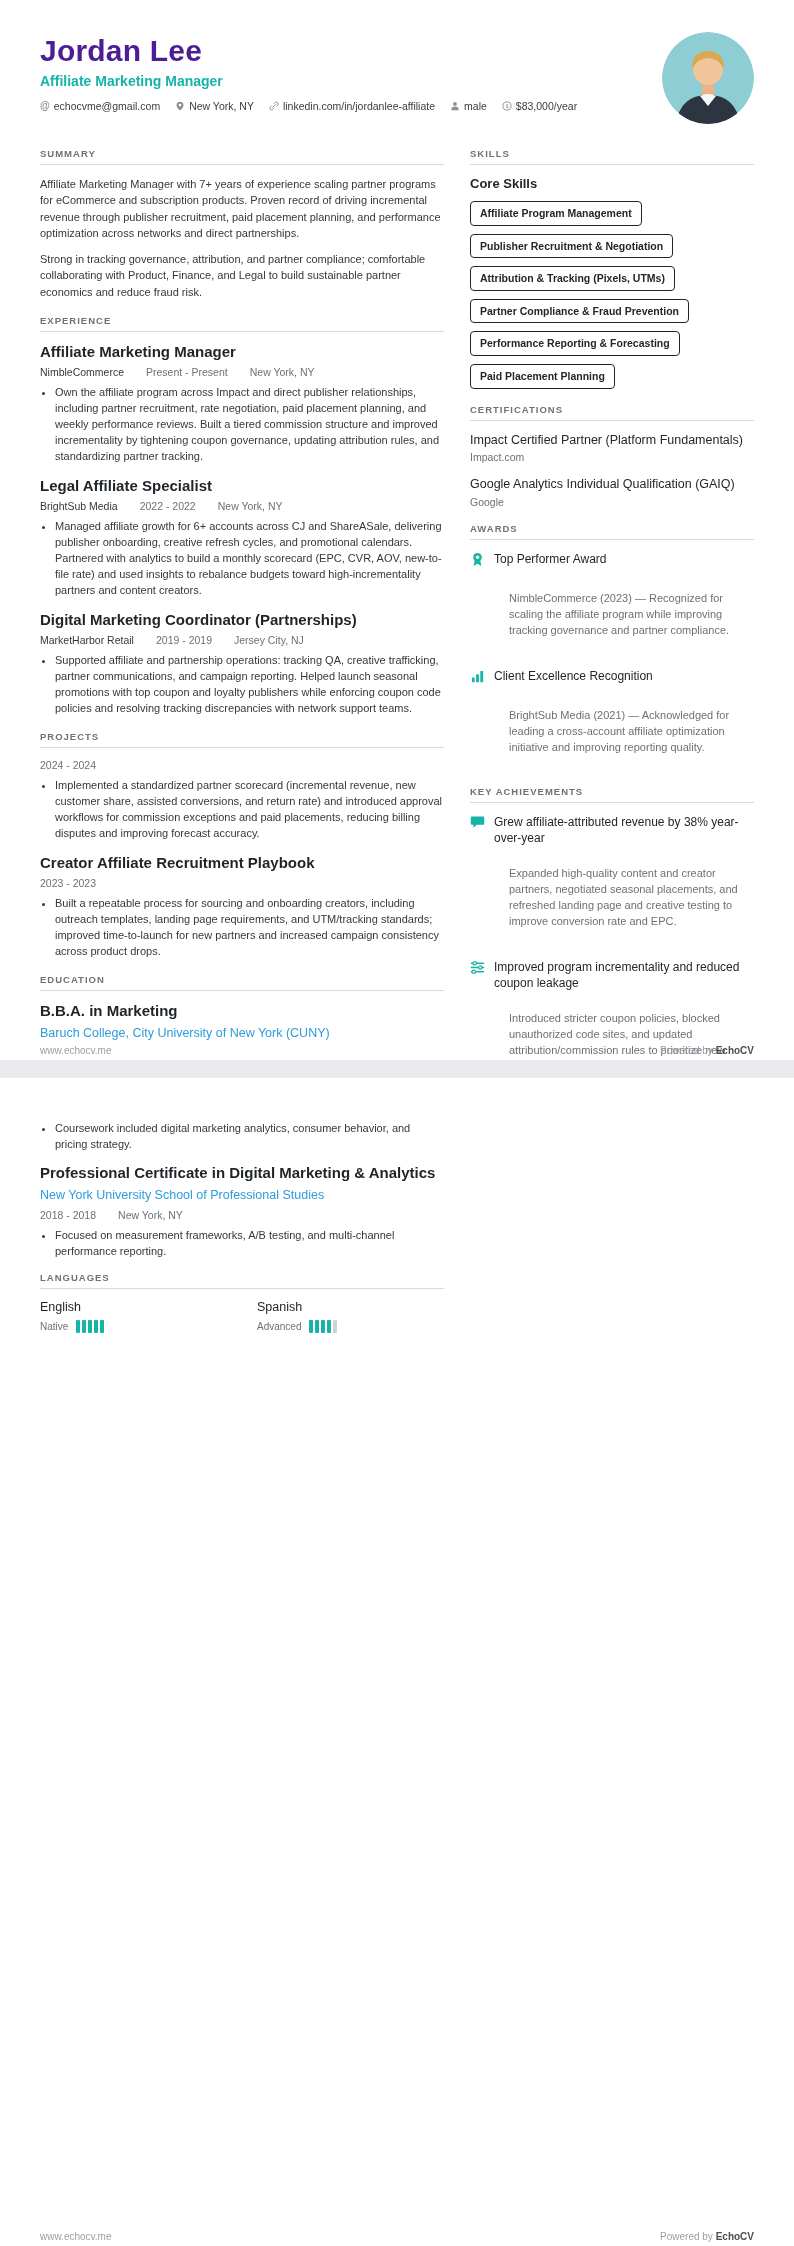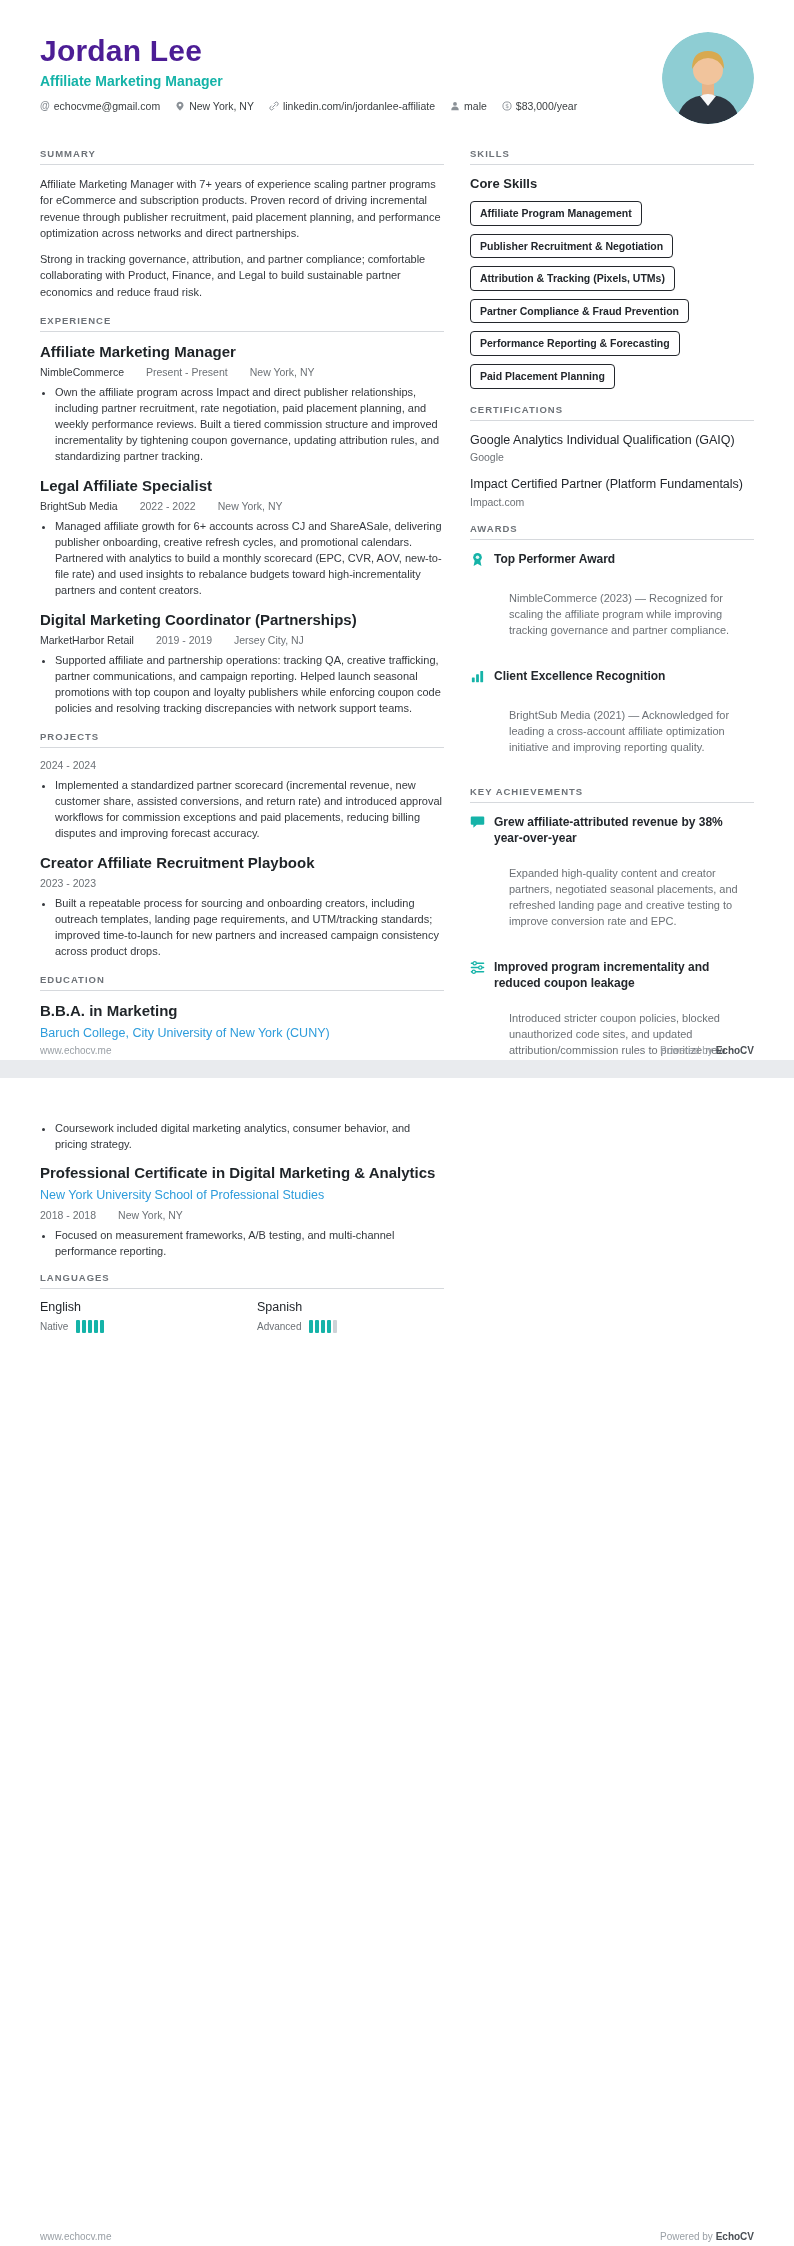--- a/index.html
+++ b/index.html
@@ -57,21 +57,21 @@
     display: block; width: fit-content; border: 1.5px solid #23272c; border-radius: 4px;
     padding: 5px 9px; font-size: 10.5px; font-weight: 700; color: #23272c;
     margin-bottom: 8px; line-height: 1.2;
   }
   .cert { margin-bottom: 13px; }
   .cert-name { font-size: 12.5px; font-weight: 500; color: #23272c; line-height: 1.35; }
   .cert-issuer { font-size: 10.5px; color: #6c7176; margin-top: 3px; }
 
   .iconitem { display: grid; grid-template-columns: 24px 1fr; row-gap: 5px; margin-bottom: 14px; }
   .ii-icon { grid-column: 1; grid-row: 1; padding-top: 1px; }
-  .ii-title { grid-column: 2; grid-row: 1; font-size: 12px; font-weight: 700; color: #23272c; line-height: 1.35; }
+  .ii-title { grid-column: 2; grid-row: 1; font-size: 12px; font-weight: 400; color: #23272c; line-height: 1.35; }
   .ii-desc { grid-column: 2; grid-row: 2; font-size: 11px; color: #6c7176; line-height: 1.45; margin: 15px; }
 
   
   .langs { display: grid; grid-template-columns: 1fr 1fr; column-gap: 30px; }
   .lang-name { font-size: 12.5px; color: #23272c; }
   .lang-level-row { display: flex; align-items: center; gap: 8px; margin-top: 6px; }
   .lang-level { font-size: 10px; color: #6c7176; }
   .bars { display: inline-flex; gap: 2px; }
   .bar { width: 4px; height: 13px; border-radius: 1px; background: #cdd2d6; display: inline-block; }
   .bar.filled { background: #15b3a8; }
@@ -250,26 +250,26 @@
           <div class="pill">Publisher Recruitment &amp; Negotiation</div>
           <div class="pill">Attribution &amp; Tracking (Pixels, UTMs)</div>
           <div class="pill">Partner Compliance &amp; Fraud Prevention</div>
           <div class="pill">Performance Reporting &amp; Forecasting</div>
           <div class="pill">Paid Placement Planning</div>
         </section>
 
         <section>
           <div class="section-heading">CERTIFICATIONS</div>
           <div class="cert">
+            <div class="cert-name">Impact Certified Partner (Platform Fundamentals)</div>
+            <div class="cert-issuer">Impact.com</div>
+          </div>
+          <div class="cert">
             <div class="cert-name">Google Analytics Individual Qualification (GAIQ)</div>
             <div class="cert-issuer">Google</div>
-          </div>
-          <div class="cert">
-            <div class="cert-name">Impact Certified Partner (Platform Fundamentals)</div>
-            <div class="cert-issuer">Impact.com</div>
           </div>
         </section>
 
         <section>
           <div class="section-heading">AWARDS</div>
 
           <div class="iconitem">
             <span class="ii-icon">
               <svg viewBox="0 0 16 16" width="15" height="15" fill="#15b3a8">
                   <path d="M5.2 8.6 L3.8 15 L8 12.6 L12.2 15 L10.8 8.6 Z"></path>

